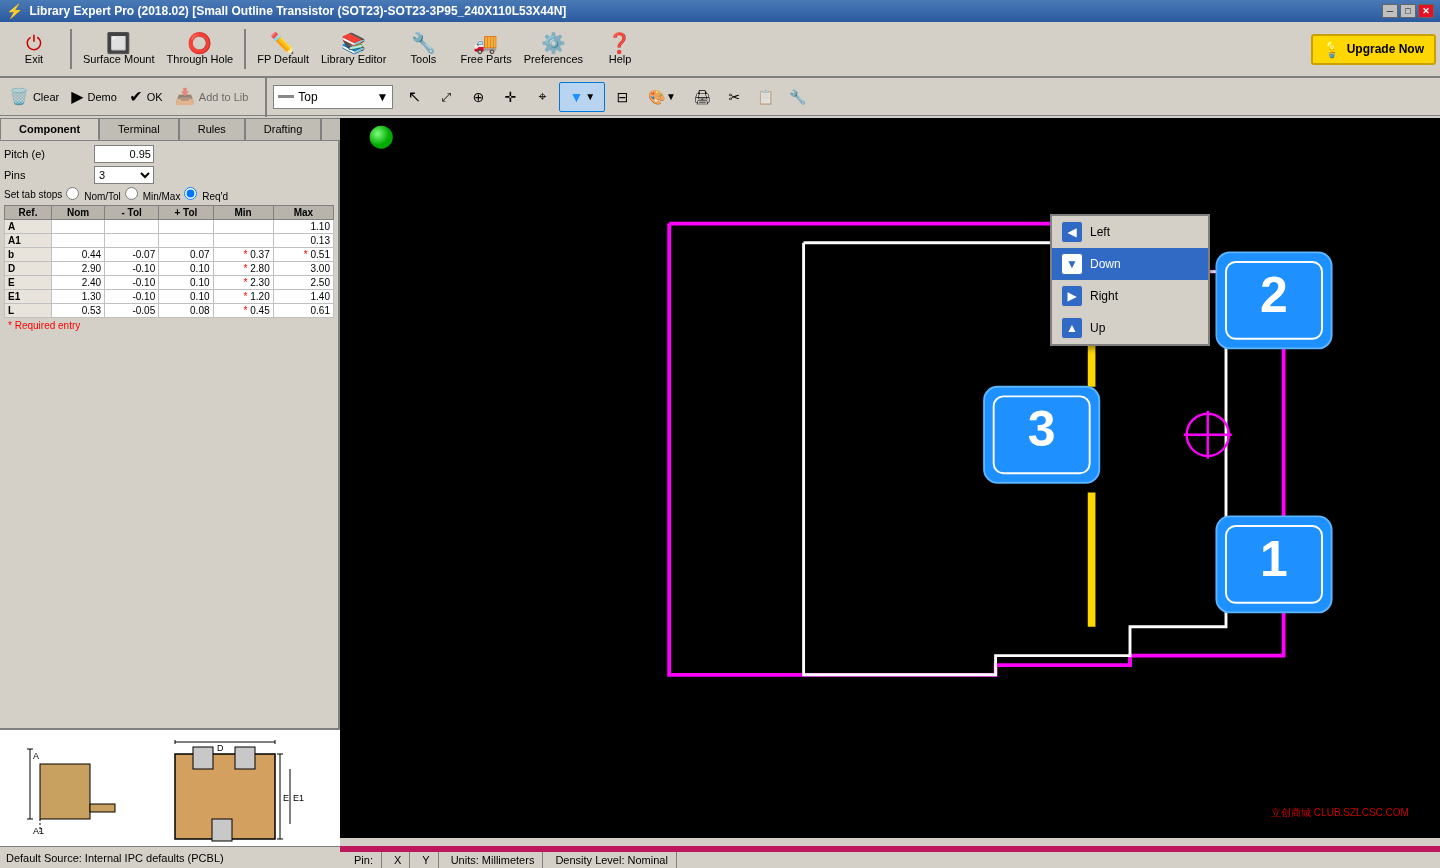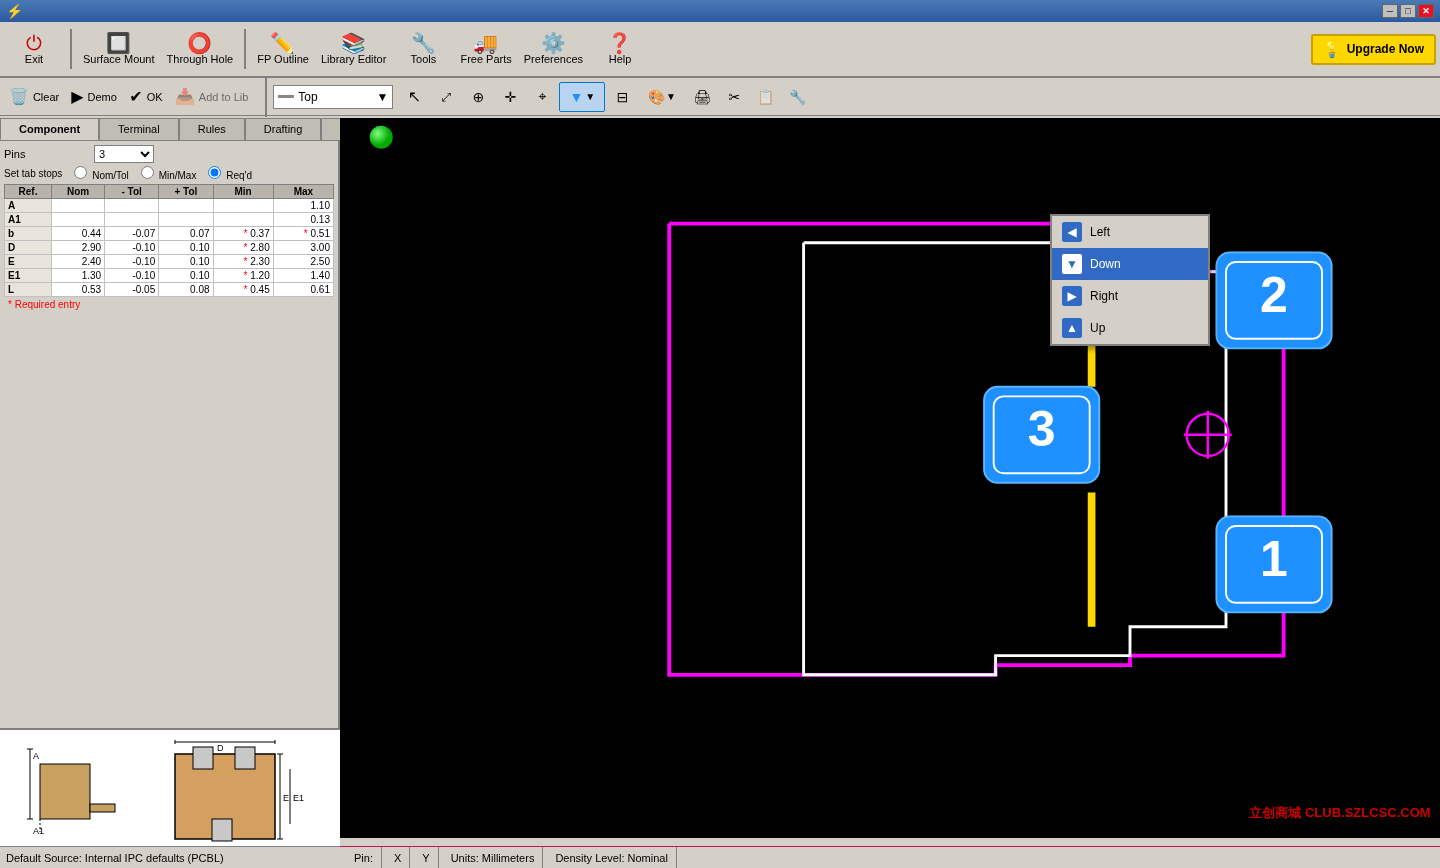--- a/index.html
+++ b/index.html
@@ -98,21 +98,21 @@
     #dims-table-area { padding: 4px; }
     .field-row { display: flex; align-items: center; margin-bottom: 3px; }
     .field-label { width: 90px; font-size: 11px; }
     .field-input {
       width: 60px; height: 18px; border: 1px solid #808080; background: white;
       font-size: 11px; text-align: right; padding-right: 2px;
     }
     .field-select {
       width: 60px; height: 18px; border: 1px solid #808080; background: white; font-size: 11px;
     }
-    .radio-row { display: flex; align-items: center; gap: 12px; font-size: 10px; margin: 3px 0; }
+    .radio-row { display: flex; align-items: center; gap: 4px; font-size: 10px; margin: 3px 0; }
     .radio-row input { margin-right: 2px; }
 
     
     .dims-grid { width: 100%; border-collapse: collapse; font-size: 10px; }
     .dims-grid th {
       background: #b8b4ac; border: 1px solid #808080; padding: 1px 3px; text-align: center; font-size: 10px;
     }
     .dims-grid td {
       border: 1px solid #c0c0c0; padding: 1px 3px; text-align: right; font-size: 10px; background: #ffffff;
     }
@@ -145,21 +145,21 @@
     .menu-item.selected { background: #316ac5; color: white; }
     .menu-icon {
       width: 20px; height: 20px; background: #316ac5; border-radius: 2px;
       display: flex; align-items: center; justify-content: center; color: white; font-size: 12px;
     }
     .menu-item.selected .menu-icon { background: white; color: #316ac5; }
 
     
     #status-bar {
       position: absolute; bottom: 0; left: 340px; right: 0; height: 22px;
-      background: #d4d0c8; border-top: 1px solid #be185d;
+      background: #d4d0c8; border-top: 6px solid #be185d;
       display: flex; align-items: center; padding: 0 6px; font-size: 11px;
       gap: 4px;
     }
     .status-seg { padding: 0 8px; border-right: 1px solid #808080; height: 100%; display: flex; align-items: center; }
 
     
     #bottom-status {
       position: absolute; bottom: 0; left: 0; width: 340px; height: 22px;
       background: #d4d0c8; border-top: 1px solid #808080;
       display: flex; align-items: center; padding: 0 6px; font-size: 11px;
@@ -170,20 +170,21 @@
       background: #ffd700; border: 2px solid #c8a000; padding: 4px 10px;
       font-weight: bold; font-size: 12px; cursor: pointer; border-radius: 3px;
       display: flex; align-items: center; gap: 4px;
     }
   </style>
 </head>
 <body>
 
 <div id="title-bar">
   <span style="margin-right:6px; font-size:14px;">⚡</span>
+  <span>Library Expert Pro (2018.02) [Small Outline Transistor (SOT23)-SOT23-3P95_240X110L53X44N]</span>
   <div id="title-bar-controls">
     <div class="title-btn">─</div>
     <div class="title-btn">□</div>
     <div class="title-btn" style="background:#e81123;color:white;">✕</div>
   </div>
 </div>
 
 <div id="main-toolbar">
   <div class="toolbar-btn">
     <span class="icon" style="color:#cc0000; font-size:20px;">⏻</span>
@@ -194,21 +195,21 @@
     <span class="icon" style="font-size:20px;">🔲</span>
     <span>Surface Mount</span>
   </div>
   <div class="toolbar-btn">
     <span class="icon" style="font-size:20px;">⭕</span>
     <span>Through Hole</span>
   </div>
   <div class="toolbar-sep"></div>
   <div class="toolbar-btn">
     <span class="icon" style="font-size:20px; color:#e85000;">✏️</span>
-    <span>FP Outline</span>
+    <span>FP Default</span>
   </div>
   <div class="toolbar-btn">
     <span class="icon" style="font-size:20px; color:#00aa00;">📚</span>
     <span>Library Editor</span>
   </div>
   <div class="toolbar-btn">
     <span class="icon" style="font-size:20px;">🔧</span>
     <span>Tools</span>
   </div>
   <div class="toolbar-btn">
@@ -307,20 +308,24 @@
     <div class="tab">Terminal</div>
     <div class="tab">Rules</div>
     <div class="tab">Drafting</div>
     <div class="tab">Footprint</div>
   </div>
 
 
 
   <div id="dims-table-area">
 
+    <div class="field-row">
+      <span class="field-label">Pitch (e)</span>
+      <input class="field-input" value="0.95" style="">
+    </div>
 
     <div class="field-row">
       <span class="field-label">Pins</span>
       <select class="field-select">
         <option>3</option>
         <option>4</option>
         <option>5</option>
       </select>
     </div>
 
@@ -534,14 +539,14 @@
   <div class="status-seg">
     <span>Density Level: Nominal</span>
   </div>
 </div>
 
 <div id="bottom-status" style="position:absolute;bottom:0;left:0;width:340px;height:22px;background:#d4d0c8;border-top:1px solid #808080;display:flex;align-items:center;padding:0 6px;font-size:11px;">
   <span>Default Source:  Internal IPC defaults (PCBL)</span>
 </div>
 
 <div style="position:absolute;bottom:30px;right:0;width:200px;height:50px;background:rgba(0,0,0,0.6);display:flex;align-items:center;justify-content:center;">
-  <span style="color:#cc0000;font-weight:bold;font-size:13px;">立创商城 CLUB.SZLCSC.COM</span>
+  <span style="color:#cc0000;font-weight:normal;font-size:10px;">立创商城 CLUB.SZLCSC.COM</span>
 </div>
 
 </body></html>

